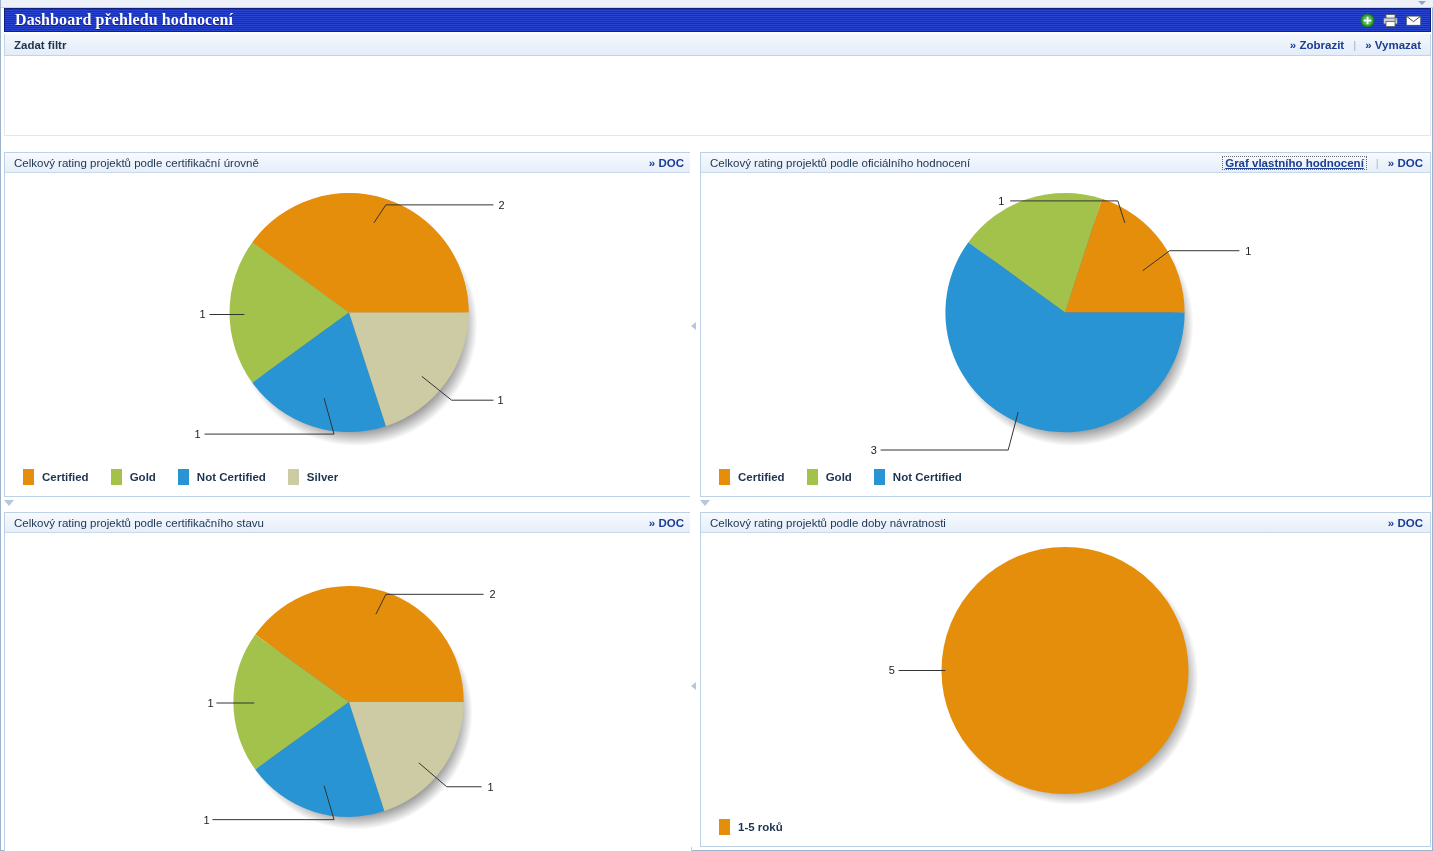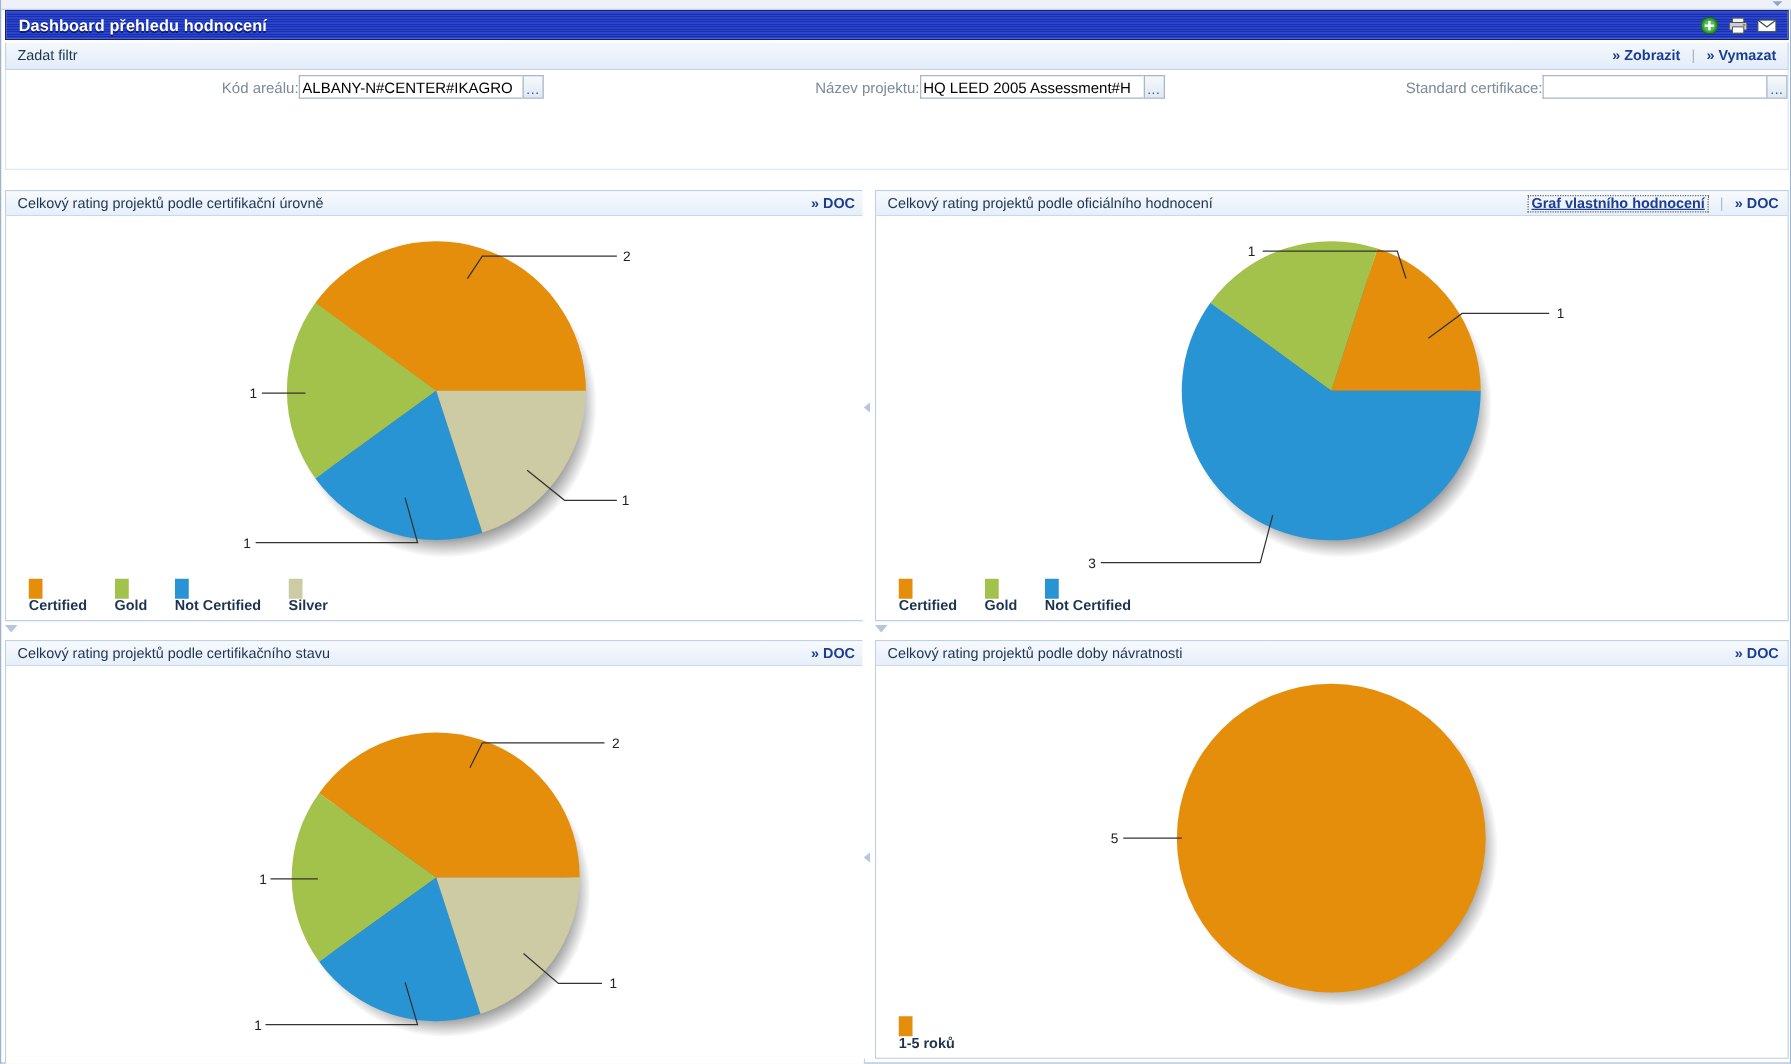--- a/index.html
+++ b/index.html
@@ -37,42 +37,43 @@
     position: absolute; left: 3px; top: 8px; width: 1427px; height: 24px;
     background:
       repeating-linear-gradient(to bottom,
         #1b2fa8 0px, #1b2fa8 1px,
         #2945cf 1px, #2945cf 2px);
     border: 1px solid #11207e;
     display: flex; align-items: center;
   }
   .titlebar .ttl {
     color: #ffffff;
-    font-size: 13px; font-weight: bold;
+    font-size: 16px; font-weight: bold;
     padding-left: 10px;
     text-shadow: 0 1px 0 #101a6a;
     letter-spacing: .1px;
     white-space: nowrap;
+    font-family: Liberation Serif, serif;
   }
   .titlebar .icons {
     margin-left: auto; display: flex; align-items: center; gap: 6px;
     padding-right: 8px;
   }
   .ticon { width: 17px; height: 15px; display: block; cursor: pointer; }
 
   
   .filterbar {
     position: absolute; left: 3px; top: 34px; width: 1427px; height: 22px;
     background: linear-gradient(to bottom, #f4f8fd 0%, #e3ecf8 100%);
     border: 1px solid #c3d3e8;
     border-top: none;
     display: flex; align-items: center;
   }
   .filterbar .flabel {
-    font-size: 11.5px; font-weight: normal; color: #20364f;
+    font-size: 11.5px; font-weight: bold; color: #20364f;
     padding-left: 9px;
   }
   .filterbar .facts {
     margin-left: auto; padding-right: 9px;
     display: flex; align-items: center; gap: 9px;
     font-size: 11.5px; font-weight: bold;
   }
   .facts a { color: #1a3c92; text-decoration: none; cursor: pointer; white-space: nowrap;}
   .facts .sep { color: #9fb4cd; font-weight: normal; }
 
@@ -172,21 +173,21 @@
     position: absolute; left: 0; top: 0; right: 0; bottom: 38px;
   }
   .chart-area svg { display: block; width: 100%; height: 100%; }
 
   
   .legend {
     position: absolute; left: 0; right: 0; bottom: 0; height: 38px;
     display: flex; align-items: center;
     padding-left: 18px; gap: 0;
   }
-  .leg-item { display: flex; margin-right: 22px; flex-direction: column; }
+  .leg-item { display: flex; align-items: center; margin-right: 22px; }
   .leg-sw {
     width: 11px; height: 16px; display: inline-block; margin-right: 8px;
   }
   .leg-tx {
     font-size: 11.5px; font-weight: bold; color: #1d3350; white-space: nowrap;
   }
 
   
   .vsplit {
     position: absolute;
@@ -259,46 +260,20 @@
     <div class="facts">
       <a>» Zobrazit</a>
       <span class="sep">|</span>
       <a>» Vymazat</a>
     </div>
   </div>
 
   <div class="formwrap">
     <table class="formtable">
       <tbody>
-          <tr>
-        <td class="lbl" style="width:246px">Kód areálu:</td>
-        <td class="fld">
-          <div class="inputbox">
-            <input type="text" value="ALBANY-N#CENTER#IKAGRO" style="">
-            <div class="dotsbtn">...</div>
-          </div>
-        </td>
-        <td class="spacer-col"></td>
-        <td class="lbl" style="width:236px">Název projektu:</td>
-        <td class="fld">
-          <div class="inputbox">
-            <input type="text" value="HQ LEED 2005 Assessment#H" style="">
-            <div class="dotsbtn">...</div>
-          </div>
-        </td>
-        <td class="spacer-col"></td>
-        <td class="lbl" style="width:236px">Standard certifikace:</td>
-        <td>
-          <div class="inputbox" style="width:196px">
-            <input type="text" value="" style="">
-            <div class="dotsbtn">...</div>
-          </div>
-        </td>
-        <td></td>
-      </tr>
     </tbody>
       </table>
   </div>
 
   <div class="hsplit-top"></div>
 
   <div class="panel" style="left:3px; top:152px; width:688px; height:345px;">
     <div class="panel-head">
       <div class="panel-title">Celkový rating projektů podle certifikační úrovně</div>
       <div class="panel-actions">

